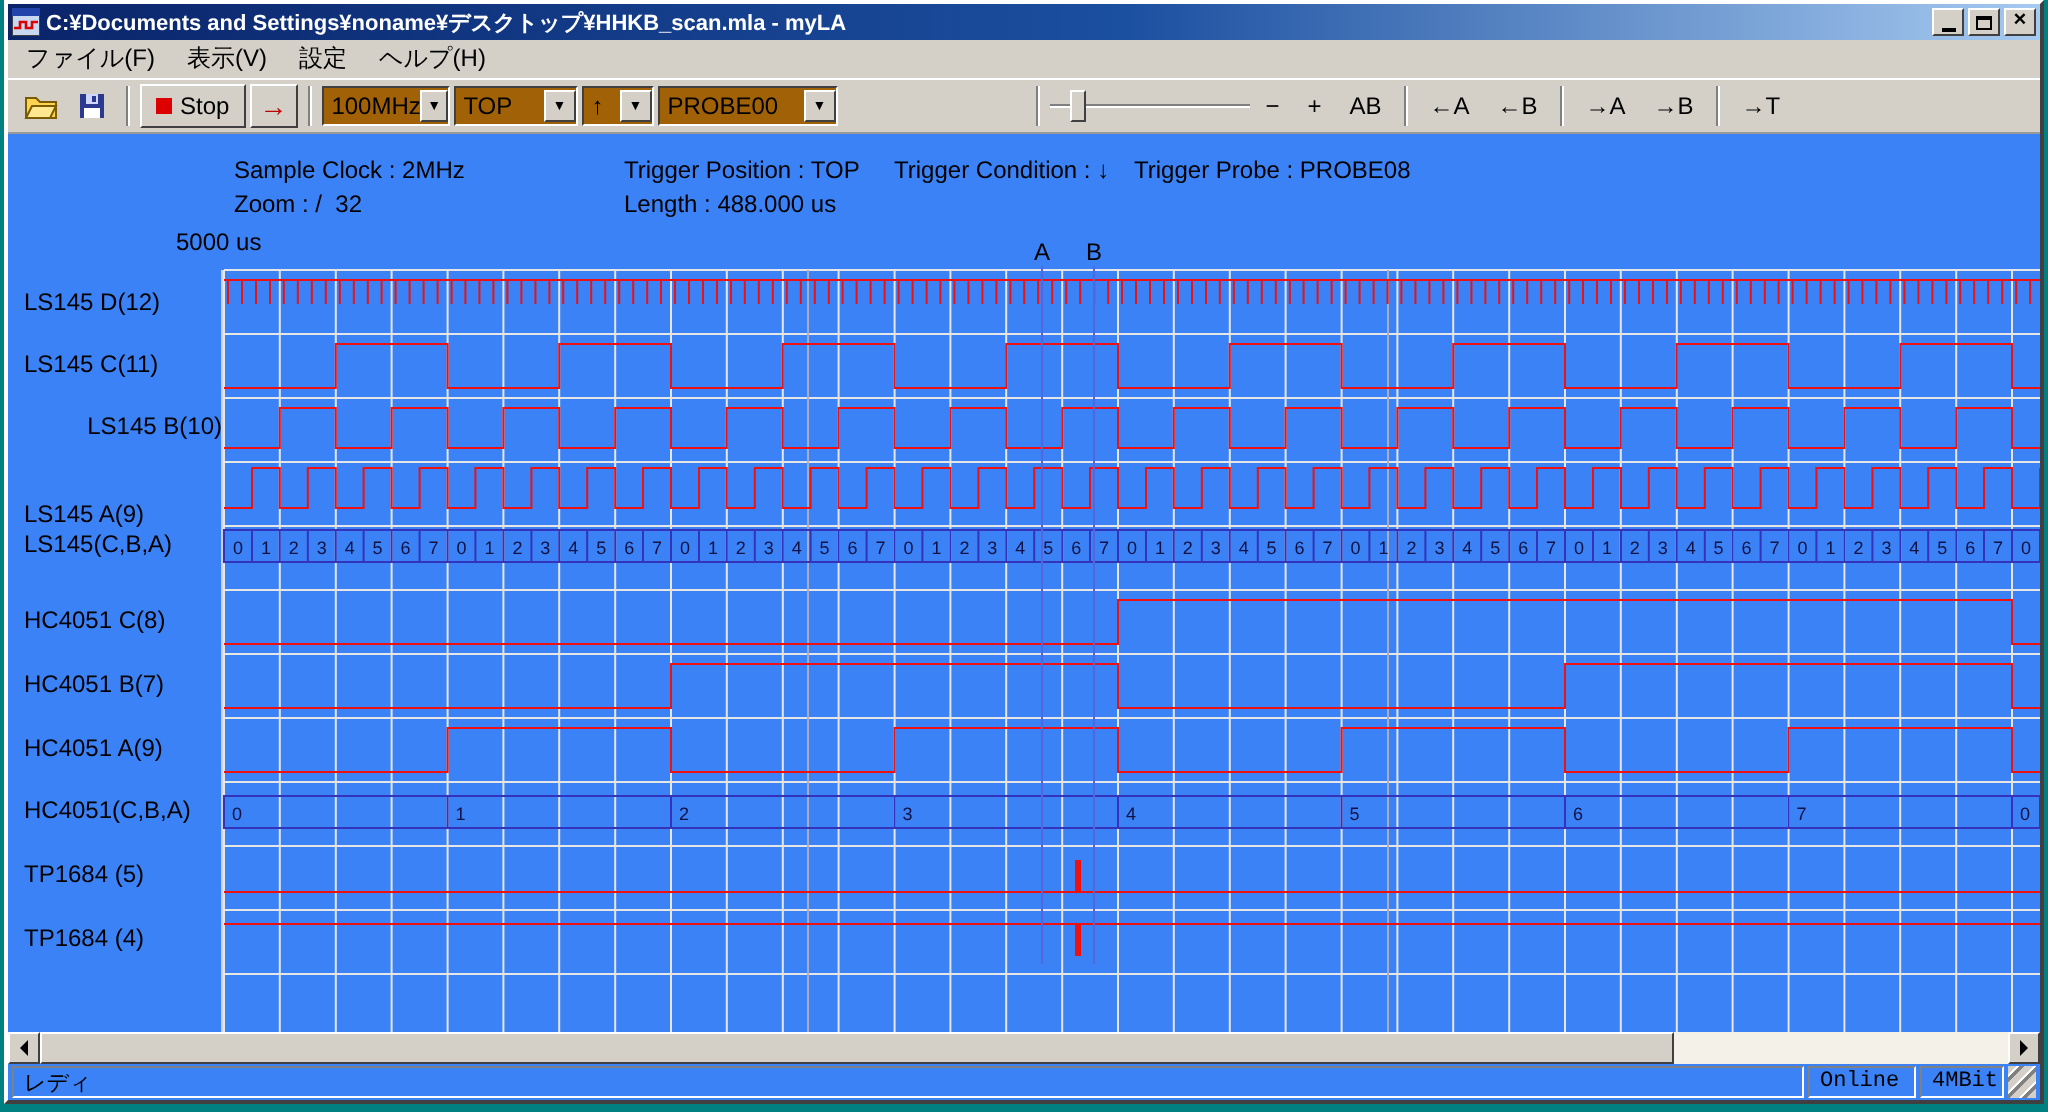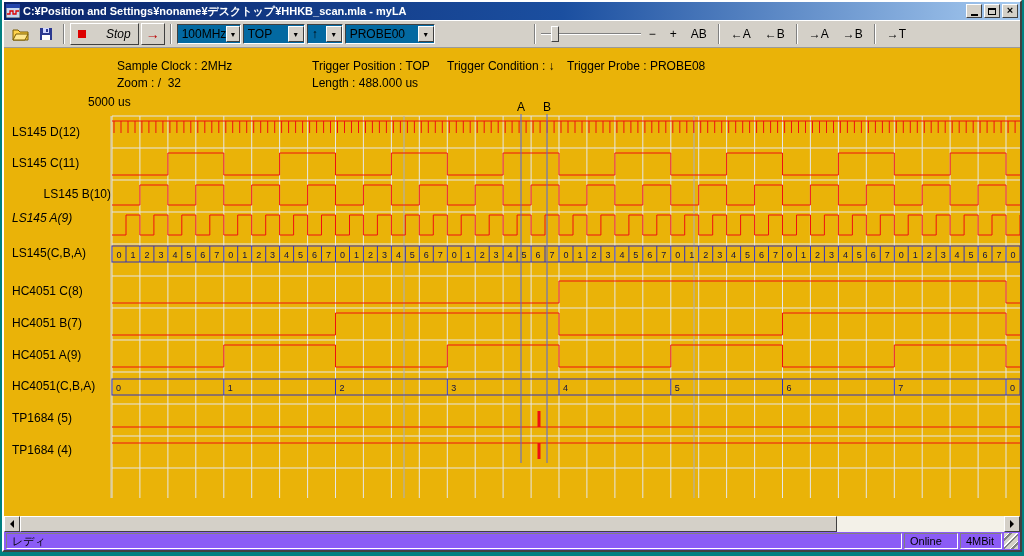--- a/index.html
+++ b/index.html
@@ -44,92 +44,98 @@
     height:27px; flex:0 0 27px; background:#d4d0c8;
     border-top:1px solid #ffffff;
     display:flex; align-items:center; padding:1px 4px; gap:2px; font-size:12px;
   }
   .tb-icon { width:24px; height:22px; background:transparent; border:1px solid transparent;
     display:flex; align-items:center; justify-content:center; padding:0; }
   .tb-sep { width:2px; height:20px; border-left:1px solid #808080; border-right:1px solid #ffffff; margin:0 3px; }
   .tb-raised {
     height:22px; background:#d4d0c8;
     border:1px solid; border-color:#ffffff #404040 #404040 #ffffff;
-    display:flex; align-items:center; justify-content:center; gap:20px;
-    font-size:12px; padding:0 7px;font-style:italic;
+    display:flex; align-items:center; justify-content:center; gap:4px;
+    font-size:12px; padding:0 7px;
   }
   .stop-square { width:8px; height:8px; background:#dd0000; display:inline-block; }
   .run-red { color:#bb0000; font-weight:bold; font-size:14px; width:24px; padding:0; }
-  .combo { height:20px; background:#0369a1; border:1px solid; border-color:#404040 #ffffff #ffffff #404040;
+  .combo { height:20px; background:#a16207; border:1px solid; border-color:#404040 #ffffff #ffffff #404040;
     display:flex; align-items:center; padding-left:4px; }
   .combo-arrow { width:16px; height:16px; margin-left:auto; background:#d4d0c8;
     border:1px solid; border-color:#ffffff #404040 #404040 #ffffff;
     font-size:7px; display:flex; align-items:center; justify-content:center; color:#000; }
   .w-clock { width:64px; } .w-trig { width:62px; } .w-edge { width:36px; } .w-probe { width:90px; }
   .tb-spacer { width:92px; }
   .slider { width:100px; height:20px; position:relative; }
   .slider-track { position:absolute; left:0; right:0; top:9px; height:2px; background:#808080; border-bottom:1px solid #fff; }
   .slider-thumb { position:absolute; left:10px; top:2px; width:8px; height:16px; background:#d4d0c8;
     border:1px solid; border-color:#ffffff #404040 #404040 #ffffff; }
   .tb-flat { background:transparent; border:1px solid transparent; font-size:12px; padding:2px 5px; color:#000; white-space:nowrap; }
 
   
-  .workarea { flex:1 1 auto; background:#eab308; position:relative; overflow:hidden; border-top:1px solid #9a9a9a; }
+  .workarea { flex:1 1 auto; background:#3b82f6; position:relative; overflow:hidden; border-top:1px solid #9a9a9a; }
   .info-text { position:absolute; font-size:12px; color:#000; white-space:pre; }
   .ch-label { position:absolute; left:8px; width:99px; font-size:12px; color:#000; white-space:nowrap; }
   #wave-svg { position:absolute; left:0; top:0; pointer-events:none; }
 
   
   .hscroll { height:16px; flex:0 0 16px; background:#f3f1e8; position:relative; }
   .sb-btn { position:absolute; top:0; width:16px; height:16px; background:#d4d0c8;
     border:1px solid; border-color:#ffffff #404040 #404040 #ffffff;
     display:flex; align-items:center; justify-content:center; padding:0; }
   .sb-left { left:0; } .sb-right { right:0; }
   .tri-l { width:0; height:0; border:4px solid transparent; border-right-color:#000; margin-left:-4px; }
   .tri-r { width:0; height:0; border:4px solid transparent; border-left-color:#000; margin-right:-4px; }
   .sb-thumb { position:absolute; left:16px; top:0; width:817px; height:16px; background:#d4d0c8;
     border:1px solid; border-color:#ffffff #404040 #404040 #ffffff; }
 
   
-  .statusbar { height:18px; flex:0 0 18px; background:#8b5cf6; display:flex; align-items:center;
-    font-size:11px; padding:1px 2px; gap:2px; }
+  .statusbar { height:18px; flex:0 0 18px; background:#3b82f6; display:flex; align-items:center;
+    font-size:11px; padding:1px 2px; gap:2px;font-family:Liberation Mono, monospace; }
   .sb-panel { height:16px; border:1px solid; border-color:#808080 #ffffff #ffffff #808080;
     display:flex; align-items:center; padding:0 5px; white-space:nowrap; }
   .sb-main { flex:1; }
   .sb-online { width:54px; } .sb-mem { width:42px; }
   .sb-grip { width:14px; height:16px;
     background:repeating-linear-gradient(135deg,#d4d0c8 0 3px,#ffffff 3px 4px,#808080 4px 6px); }
 </style>
 </head>
 <body>
 
 <div class="window">
 
   <div class="titlebar">
     <span class="app-icon">
       <svg width="14" height="14" viewBox="0 0 14 14">
         <rect x="0" y="0" width="14" height="14" fill="#c8d8f0" stroke="#404040"></rect>
         <rect x="0" y="0" width="14" height="4" fill="#2244aa"></rect>
         <polyline points="1,10 4,10 4,7 7,7 7,10 10,10 10,7 13,7" fill="none" stroke="#dd0000" stroke-width="1.3"></polyline>
       </svg>
     </span>
-    <span class="title-text">C:¥Position and Settings¥noname¥デスクトップ¥HHKB_scan.mla - myLA</span>
+    <span class="title-text">C:¥Documents and Settings¥noname¥デスクトップ¥HHKB_scan.mla - myLA</span>
     <span class="win-btns">
       <button class="winbtn">
           <span class="g-min"></span>
         </button>
       <button class="winbtn">
           <span class="g-max"></span>
         </button>
       <button class="winbtn">
           <span class="g-close">×</span>
         </button>
     </span>
   </div>
 
+  <div class="menubar">
+    <span class="menu-item">ファイル(F)</span>
+    <span class="menu-item">表示(V)</span>
+    <span class="menu-item">設定</span>
+    <span class="menu-item">ヘルプ(H)</span>
+  </div>
 
   <div class="toolbar">
     <button class="tb-icon">
       <svg width="17" height="14" viewBox="0 0 17 14">
         <path d="M1 3 h5 l2 2 h8 v8 h-15 z" fill="#ffd newpath"></path>
         <path d="M1 3 h5 l2 2 h8 v8 h-15 z" fill="#ffd34d" stroke="#7a5c00"></path>
         <path d="M1 13 l3 -6 h12 l-3 6 z" fill="#ffe890" stroke="#7a5c00"></path>
       </svg>
     </button>
     <button class="tb-icon">
@@ -189,21 +195,21 @@
     <div class="info-text" style="left:308px; top:11px;">Trigger Position : TOP</div>
     <div class="info-text" style="left:443px; top:11px;">Trigger Condition : ↓</div>
     <div class="info-text" style="left:563px; top:11px;">Trigger Probe : PROBE08</div>
     <div class="info-text" style="left:113px; top:28px;">Zoom : /  32</div>
     <div class="info-text" style="left:308px; top:28px;">Length : 488.000 us</div>
     <div class="info-text" style="left:84px;  top:47px;">5000 us</div>
 
     <div class="ch-label" style="top:77px;">LS145 D(12)</div>
     <div class="ch-label" style="top:108px;">LS145 C(11)</div>
     <div class="ch-label" style="top:139px;text-align:right;">LS145 B(10)</div>
-    <div class="ch-label" style="top:163px;font-style:italic;">LS145 A(9)</div>
+    <div class="ch-label" style="top:183px;">LS145 A(9)</div>
     <div class="ch-label" style="top:198px;">LS145(C,B,A)</div>
     <div class="ch-label" style="top:236px;">HC4051 C(8)</div>
     <div class="ch-label" style="top:268px;">HC4051 B(7)</div>
     <div class="ch-label" style="top:300px;">HC4051 A(9)</div>
     <div class="ch-label" style="top:331px;">HC4051(C,B,A)</div>
     <div class="ch-label" style="top:363px;">TP1684 (5)</div>
     <div class="ch-label" style="top:395px;">TP1684 (4)</div>
 
     <svg id="wave-svg" width="1016" height="450">
         <line x1="108.0" y1="68" x2="108.0" y2="450" stroke="#e6e6e6" stroke-width="1"></line>

